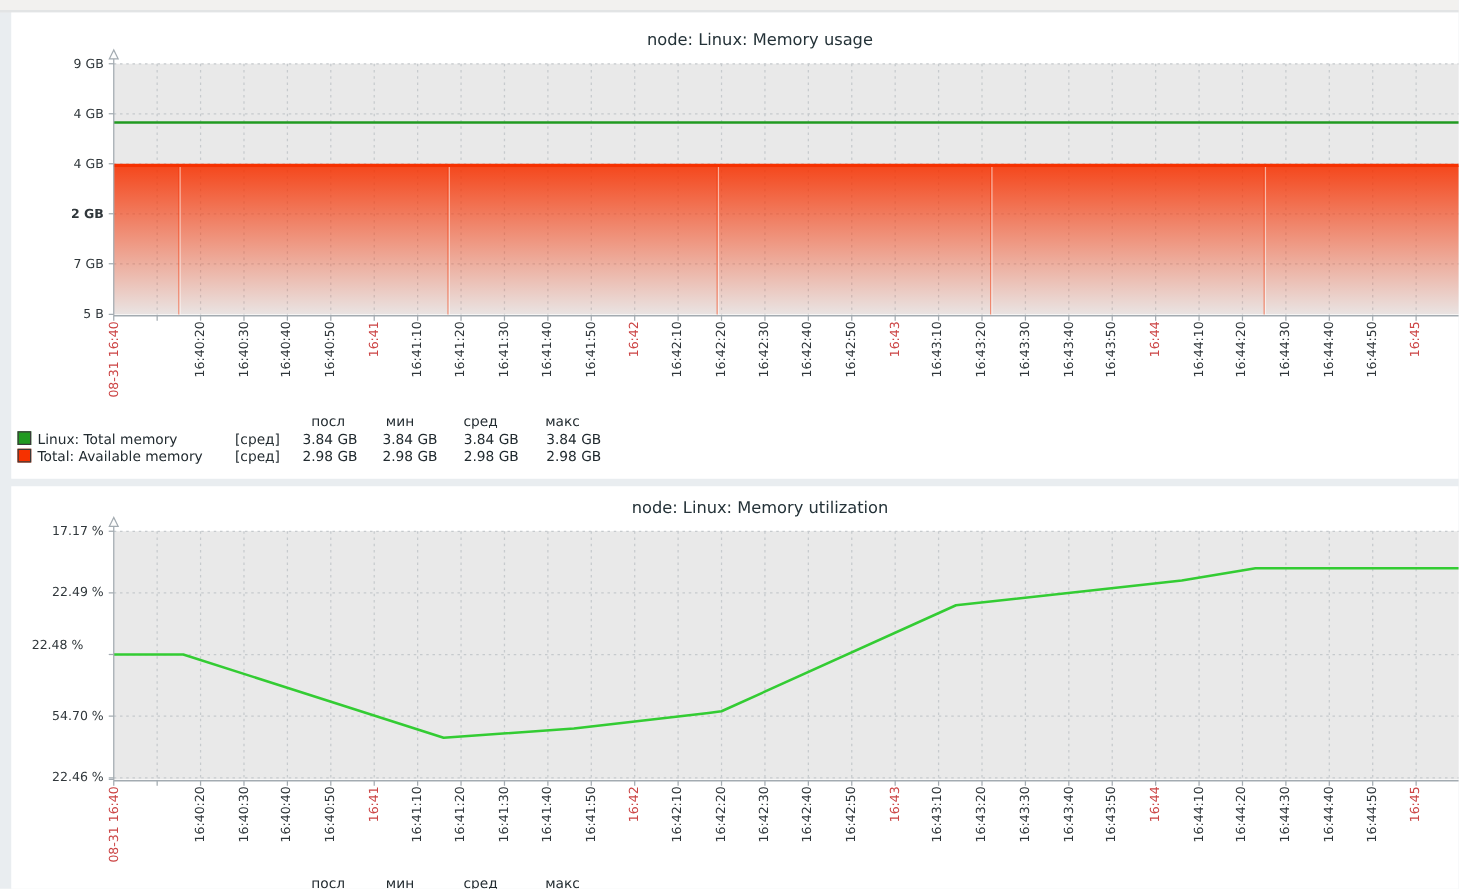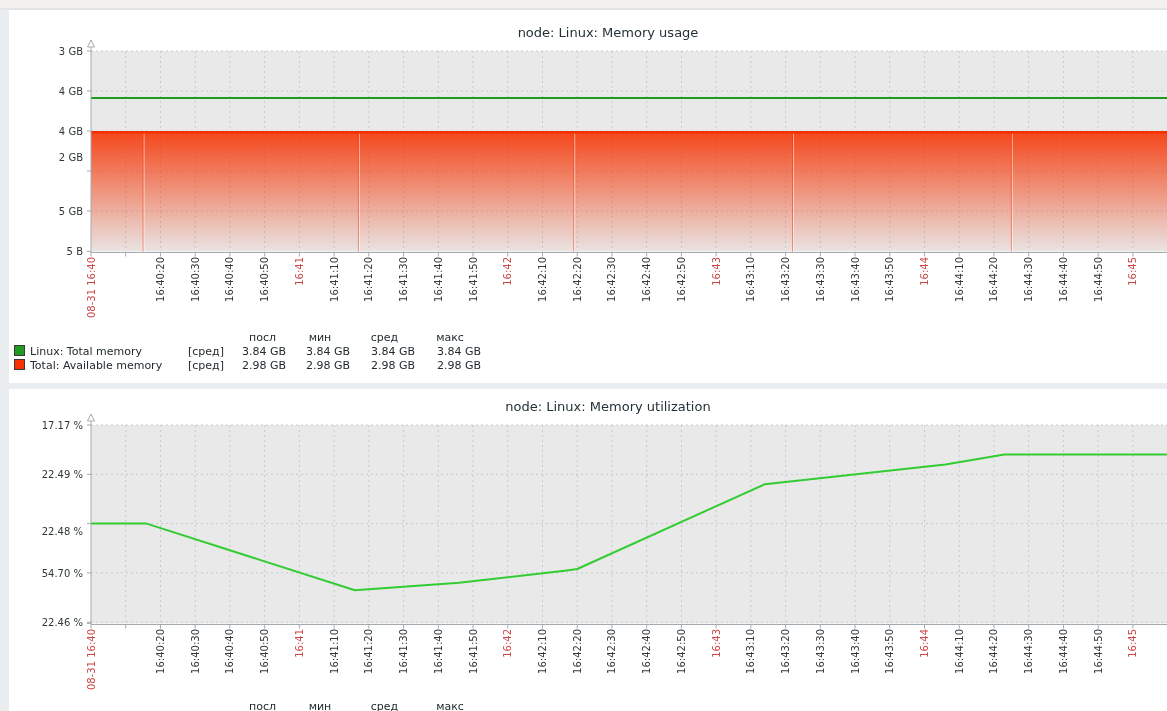--- a/index.html
+++ b/index.html
@@ -29,25 +29,25 @@
   .v0{width:51px;} .v1{width:64px;} .v2{width:65px;} .v3{width:66px;}
 </style>
 </head>
 <body>
 
 <div class="topbar"></div>
 
 <div class="panel" id="panel1">
   <div class="chart-title" style="top:15px">node: Linux: Memory usage</div>
   <div id="c1-ylabels">
-      <div class="ylab" style="top: 35px;">3 GB</div>
+      <div class="ylab" style="top: 35px;">9 GB</div>
       <div class="ylab" style="top: 75px;">4 GB</div>
       <div class="ylab" style="top: 115px;">4 GB</div>
-      <div class="ylab" style="top: 141px;">2 GB</div>
-      <div class="ylab" style="top: 195px;">5 GB</div>
+      <div class="ylab" style="top: 155px; font-weight: bold;">2 GB</div>
+      <div class="ylab" style="top: 195px;">7 GB</div>
       <div class="ylab" style="top: 235px;">5 B</div>
     </div>
   <svg id="c1-plot" class="plot" style="top:28px" width="1076" height="230">
       <rect x="0" y="13" width="1076" height="200.5" fill="#e9e9e9"></rect>
       <line x1="0" y1="13" x2="1076" y2="13" stroke="#c6cacd" stroke-width="1" stroke-dasharray="2 3"></line>
       <line x1="0" y1="53" x2="1076" y2="53" stroke="#c6cacd" stroke-width="1" stroke-dasharray="2 3"></line>
       <line x1="0" y1="93" x2="1076" y2="93" stroke="#c6cacd" stroke-width="1" stroke-dasharray="2 3"></line>
       <line x1="0" y1="133" x2="1076" y2="133" stroke="#c6cacd" stroke-width="1" stroke-dasharray="2 3"></line>
       <line x1="0" y1="173" x2="1076" y2="173" stroke="#c6cacd" stroke-width="1" stroke-dasharray="2 3"></line>
       <line x1="34.73" y1="13" x2="34.73" y2="213.5" stroke="#c6cacd" stroke-width="1" stroke-dasharray="2 3"></line>
@@ -201,21 +201,21 @@
         <span class="lval v3">2.98 GB</span>
       </div>
     </div>
 </div>
 
 <div class="panel" id="panel2">
   <div class="chart-title" style="top:10px">node: Linux: Memory utilization</div>
   <div id="c2-ylabels">
       <div class="ylab" style="top: 30px;">17.17 %</div>
       <div class="ylab" style="top: 79.3px;">22.49 %</div>
-      <div class="ylab" style="top: 136px;">22.48 %</div>
+      <div class="ylab" style="top: 121px; text-align: center;">22.48 %</div>
       <div class="ylab" style="top: 177.9px;">54.70 %</div>
       <div class="ylab" style="top: 227.2px;">22.46 %</div>
     </div>
   <svg id="c2-plot" class="plot" style="top:26px" width="1076" height="225">
       <rect x="0" y="10" width="1076" height="198.5" fill="#e9e9e9"></rect>
       <line x1="0" y1="10" x2="1076" y2="10" stroke="#c6cacd" stroke-width="1" stroke-dasharray="2 3"></line>
       <line x1="0" y1="59.3" x2="1076" y2="59.3" stroke="#c6cacd" stroke-width="1" stroke-dasharray="2 3"></line>
       <line x1="0" y1="108.6" x2="1076" y2="108.6" stroke="#c6cacd" stroke-width="1" stroke-dasharray="2 3"></line>
       <line x1="0" y1="157.9" x2="1076" y2="157.9" stroke="#c6cacd" stroke-width="1" stroke-dasharray="2 3"></line>
       <line x1="0" y1="207.2" x2="1076" y2="207.2" stroke="#c6cacd" stroke-width="1" stroke-dasharray="2 3"></line>

